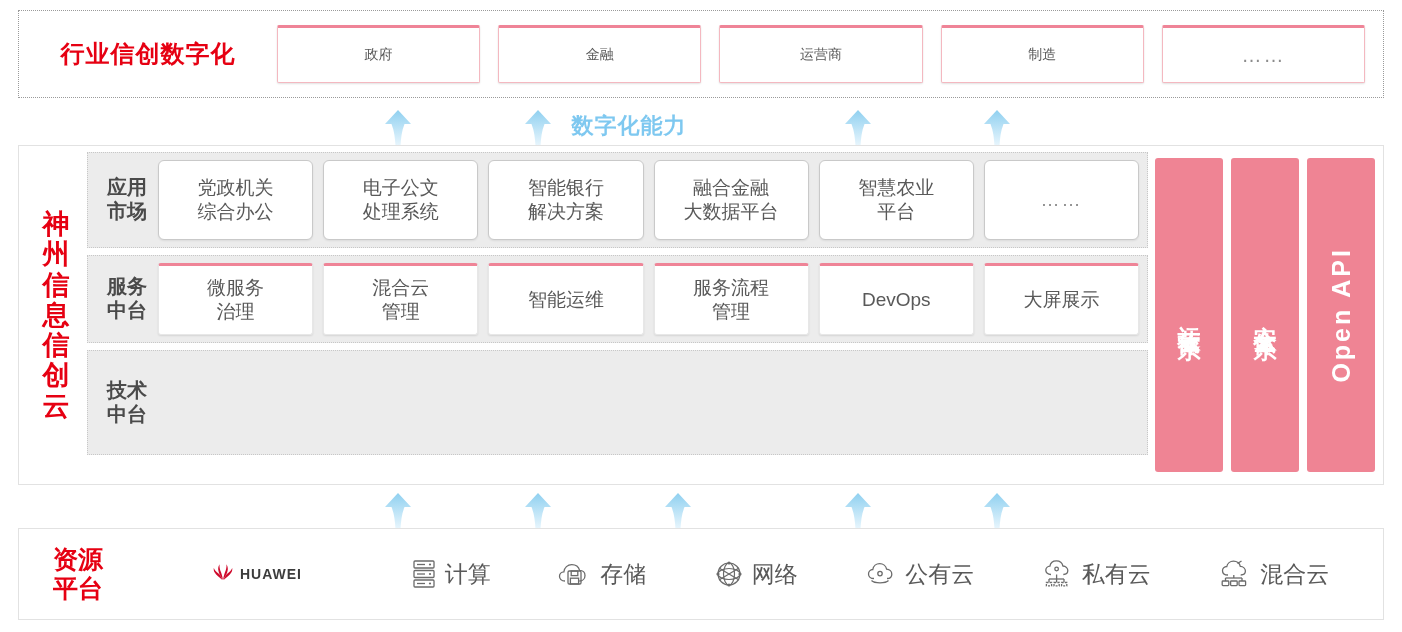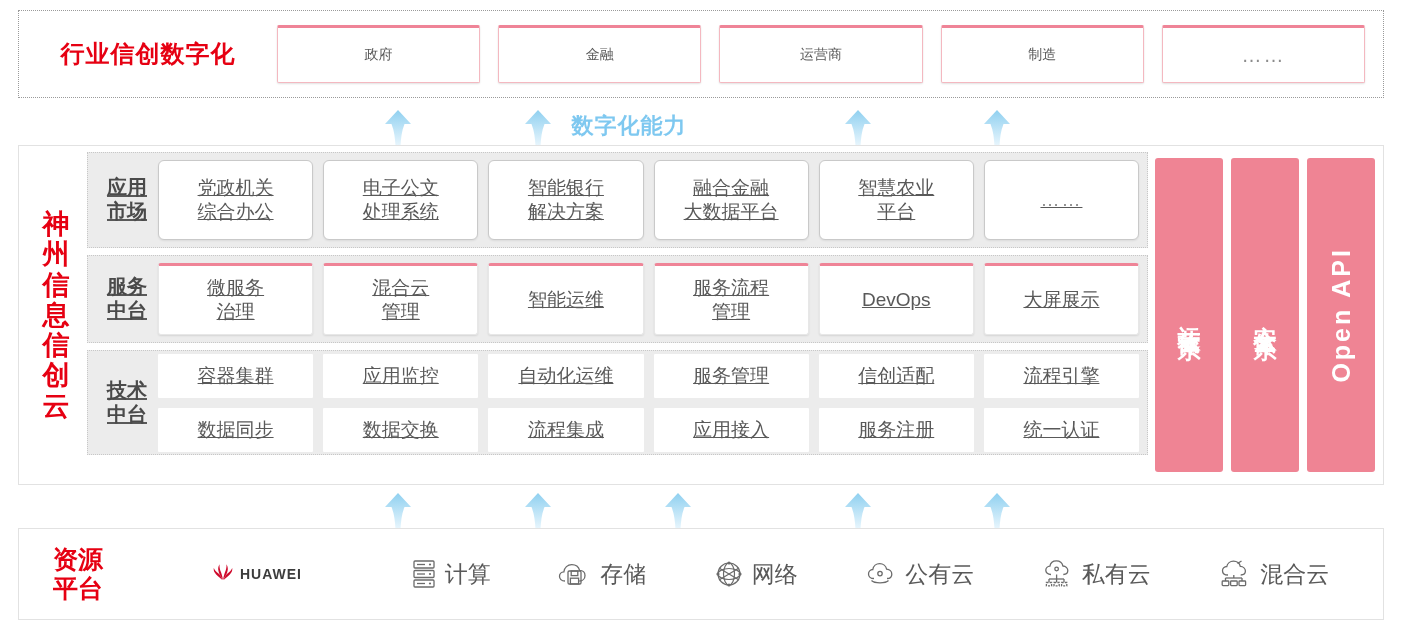--- a/index.html
+++ b/index.html
@@ -68,21 +68,20 @@
     flex:1;display:flex;padding:6px 8px 6px 0;gap:7px;box-sizing:border-box;
   }
   .layers{
     flex:1;display:flex;flex-direction:column;gap:7px;
   }
   .layer{
     background:#ececec;border:1px dotted #c7c7c7;
     box-sizing:border-box;
     display:flex;align-items:center;
     padding:6px 8px;
-    text-decoration:underline;
   }
   .layer.app{height:96px;}
   .layer.svc{height:88px;}
   .layer.tech{height:105px;}
   .layer-label{
     width:62px;flex:none;text-align:center;
     font-weight:bold;font-size:20px;color:#4a4a4a;line-height:1.18;
   }
   .layer-cells{flex:1;display:flex;gap:10px;height:100%;align-items:center;}
   .cell{
@@ -250,38 +249,20 @@
             <div class="cell" id="svc-c1">混合云<br>管理</div>
             <div class="cell" id="svc-c2">智能运维</div>
             <div class="cell" id="svc-c3">服务流程<br>管理</div>
             <div class="cell" id="svc-c4">DevOps</div>
             <div class="cell" id="svc-c5">大屏展示</div>
           </div>
         </div>
 
         <div class="layer tech">
           <div class="layer-label" id="lbl-tech">技术<br>中台</div>
-          <div class="tech-grid">
-            <div class="tech-row">
-              <div class="cell" id="t-r0c0">容器集群</div>
-              <div class="cell" id="t-r0c1">应用监控</div>
-              <div class="cell" id="t-r0c2">自动化运维</div>
-              <div class="cell" id="t-r0c3">服务管理</div>
-              <div class="cell" id="t-r0c4">信创适配</div>
-              <div class="cell" id="t-r0c5">流程引擎</div>
-            </div>
-            <div class="tech-row">
-              <div class="cell" id="t-r1c0">数据同步</div>
-              <div class="cell" id="t-r1c1">数据交换</div>
-              <div class="cell" id="t-r1c2">流程集成</div>
-              <div class="cell" id="t-r1c3">应用接入</div>
-              <div class="cell" id="t-r1c4">服务注册</div>
-              <div class="cell" id="t-r1c5">统一认证</div>
-            </div>
-          </div>
         </div>
 
       </div>
 
       <div class="pillars">
         <div class="pillar">
           <span class="vtext">运营体系</span>
         </div>
         <div class="pillar">
           <span class="vtext">安全体系</span>

